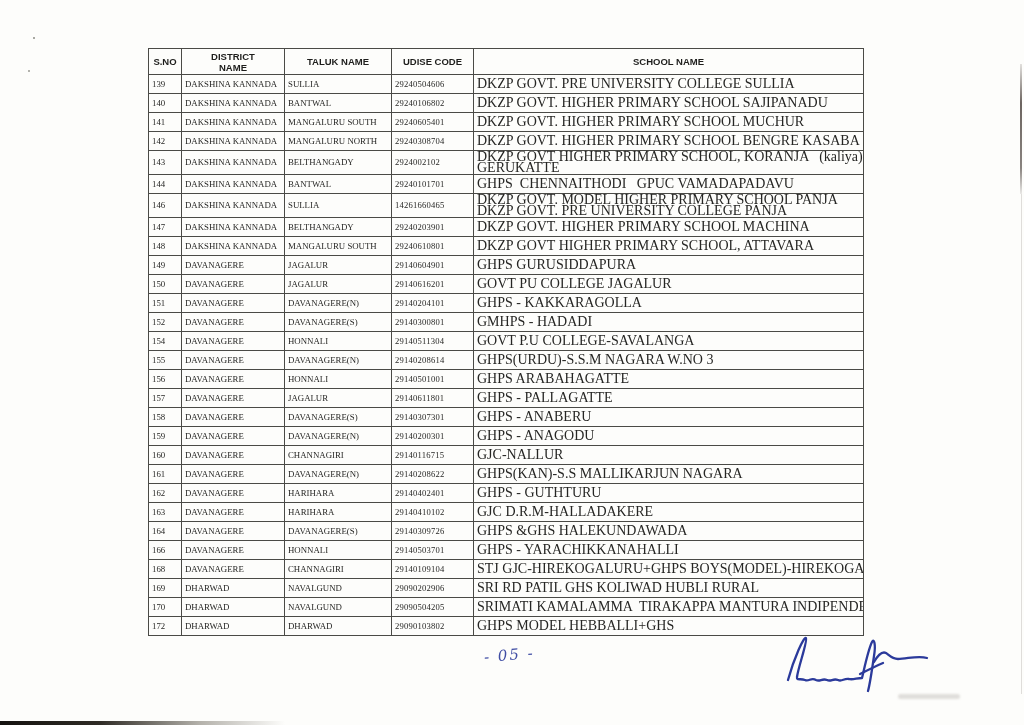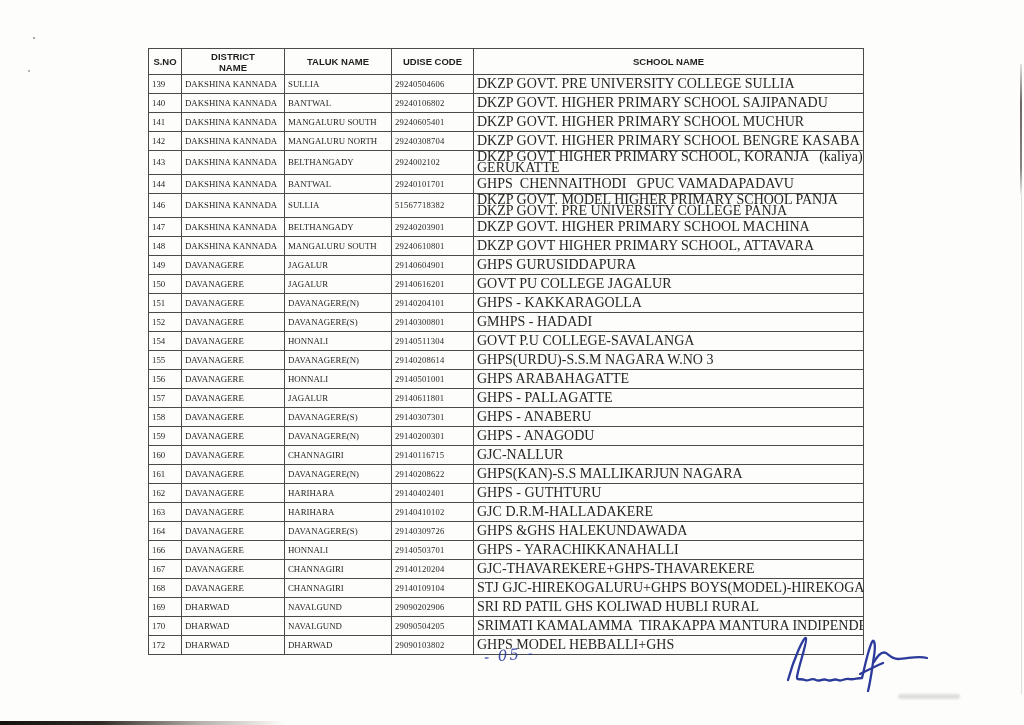--- a/index.html
+++ b/index.html
@@ -146,21 +146,21 @@
           <td class="c-sno">144</td>
           <td class="c-district">DAKSHINA KANNADA</td>
           <td class="c-taluk">BANTWAL</td>
           <td class="c-udise">29240101701</td>
           <td class="c-school">GHPS  CHENNAITHODI   GPUC VAMADAPADAVU</td>
         </tr>
         <tr>
           <td class="c-sno">146</td>
           <td class="c-district">DAKSHINA KANNADA</td>
           <td class="c-taluk">SULLIA</td>
-          <td class="c-udise">51567718382</td>
+          <td class="c-udise">14261660465</td>
           <td class="c-school">DKZP GOVT. MODEL HIGHER PRIMARY SCHOOL PANJA
 DKZP GOVT. PRE UNIVERSITY COLLEGE PANJA</td>
         </tr>
         <tr>
           <td class="c-sno">147</td>
           <td class="c-district">DAKSHINA KANNADA</td>
           <td class="c-taluk">BELTHANGADY</td>
           <td class="c-udise">29240203901</td>
           <td class="c-school">DKZP GOVT. HIGHER PRIMARY SCHOOL MACHINA</td>
         </tr>
@@ -275,27 +275,20 @@
           <td class="c-taluk">DAVANAGERE(S)</td>
           <td class="c-udise">29140309726</td>
           <td class="c-school">GHPS &amp;GHS HALEKUNDAWADA</td>
         </tr>
         <tr>
           <td class="c-sno">166</td>
           <td class="c-district">DAVANAGERE</td>
           <td class="c-taluk">HONNALI</td>
           <td class="c-udise">29140503701</td>
           <td class="c-school">GHPS - YARACHIKKANAHALLI</td>
-        </tr>
-        <tr>
-          <td class="c-sno">167</td>
-          <td class="c-district">DAVANAGERE</td>
-          <td class="c-taluk">CHANNAGIRI</td>
-          <td class="c-udise">29140120204</td>
-          <td class="c-school">GJC-THAVAREKERE+GHPS-THAVAREKERE</td>
         </tr>
         <tr>
           <td class="c-sno">168</td>
           <td class="c-district">DAVANAGERE</td>
           <td class="c-taluk">CHANNAGIRI</td>
           <td class="c-udise">29140109104</td>
           <td class="c-school">STJ GJC-HIREKOGALURU+GHPS BOYS(MODEL)-HIREKOGALURU</td>
         </tr>
         <tr>
           <td class="c-sno">169</td>

